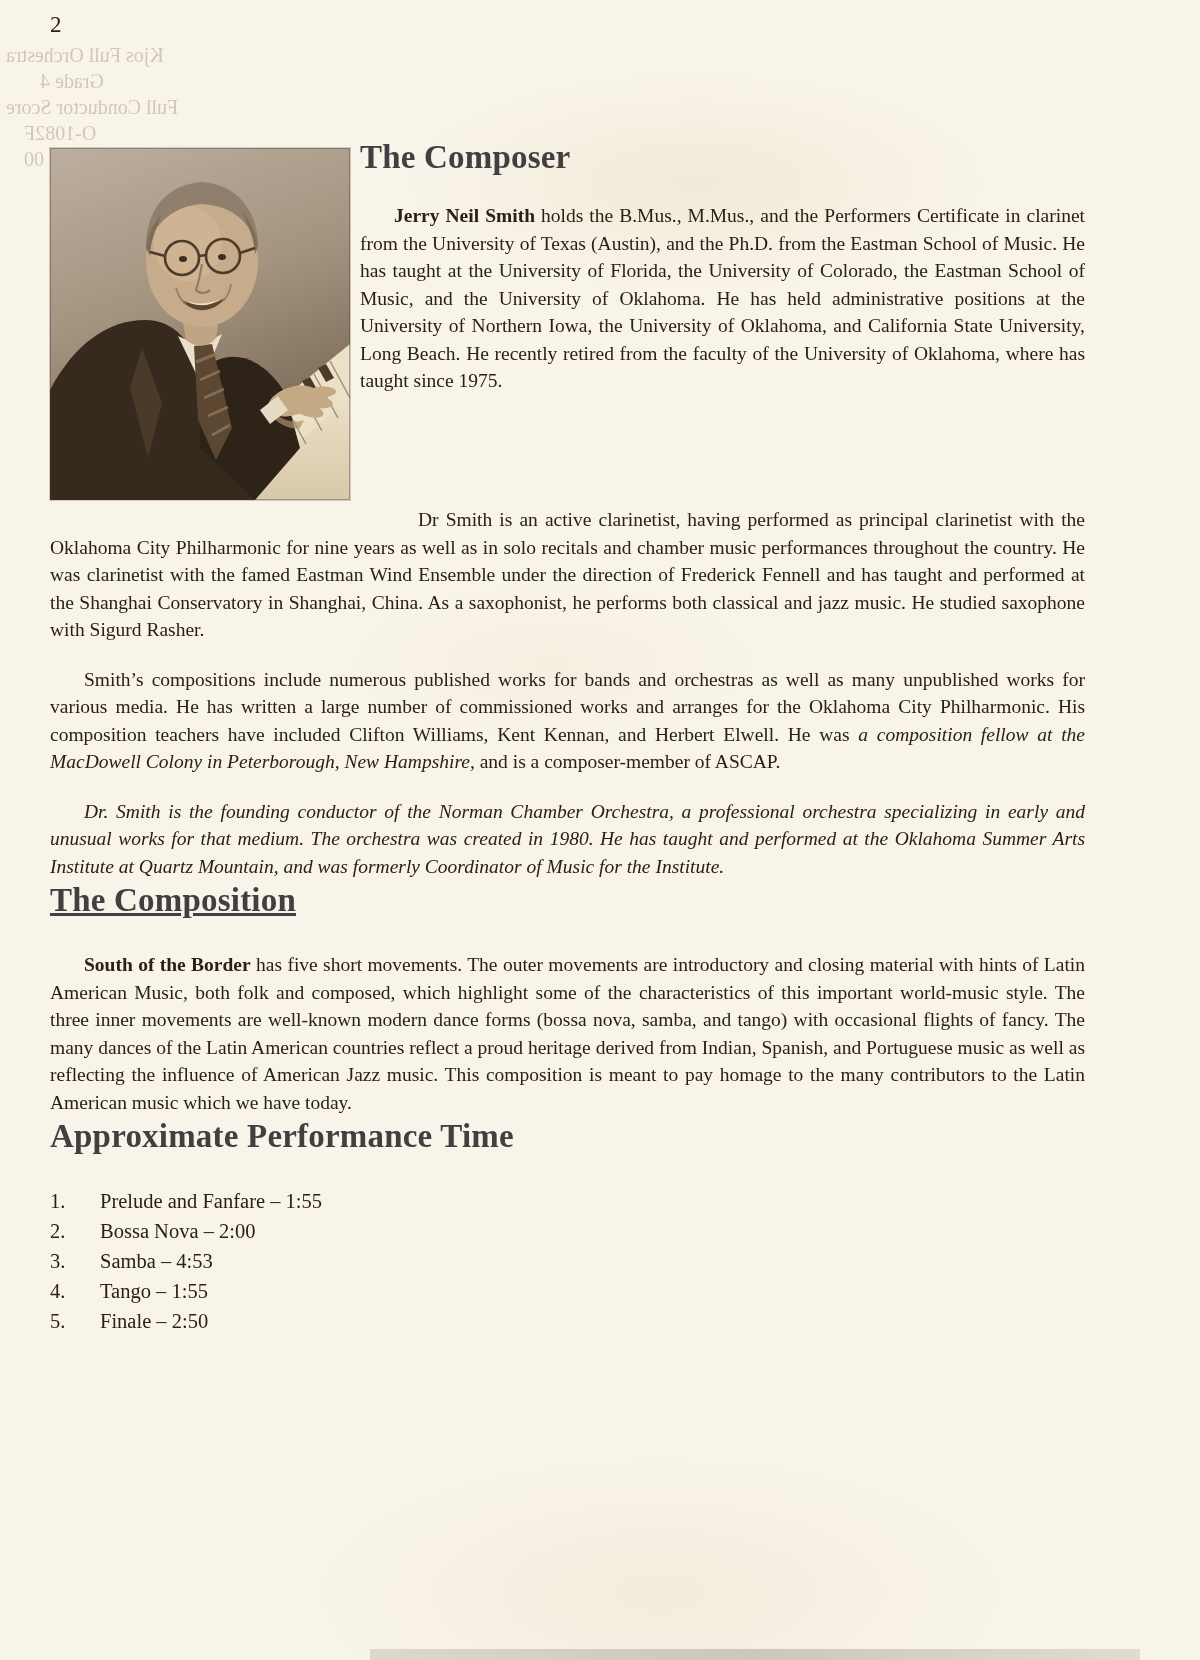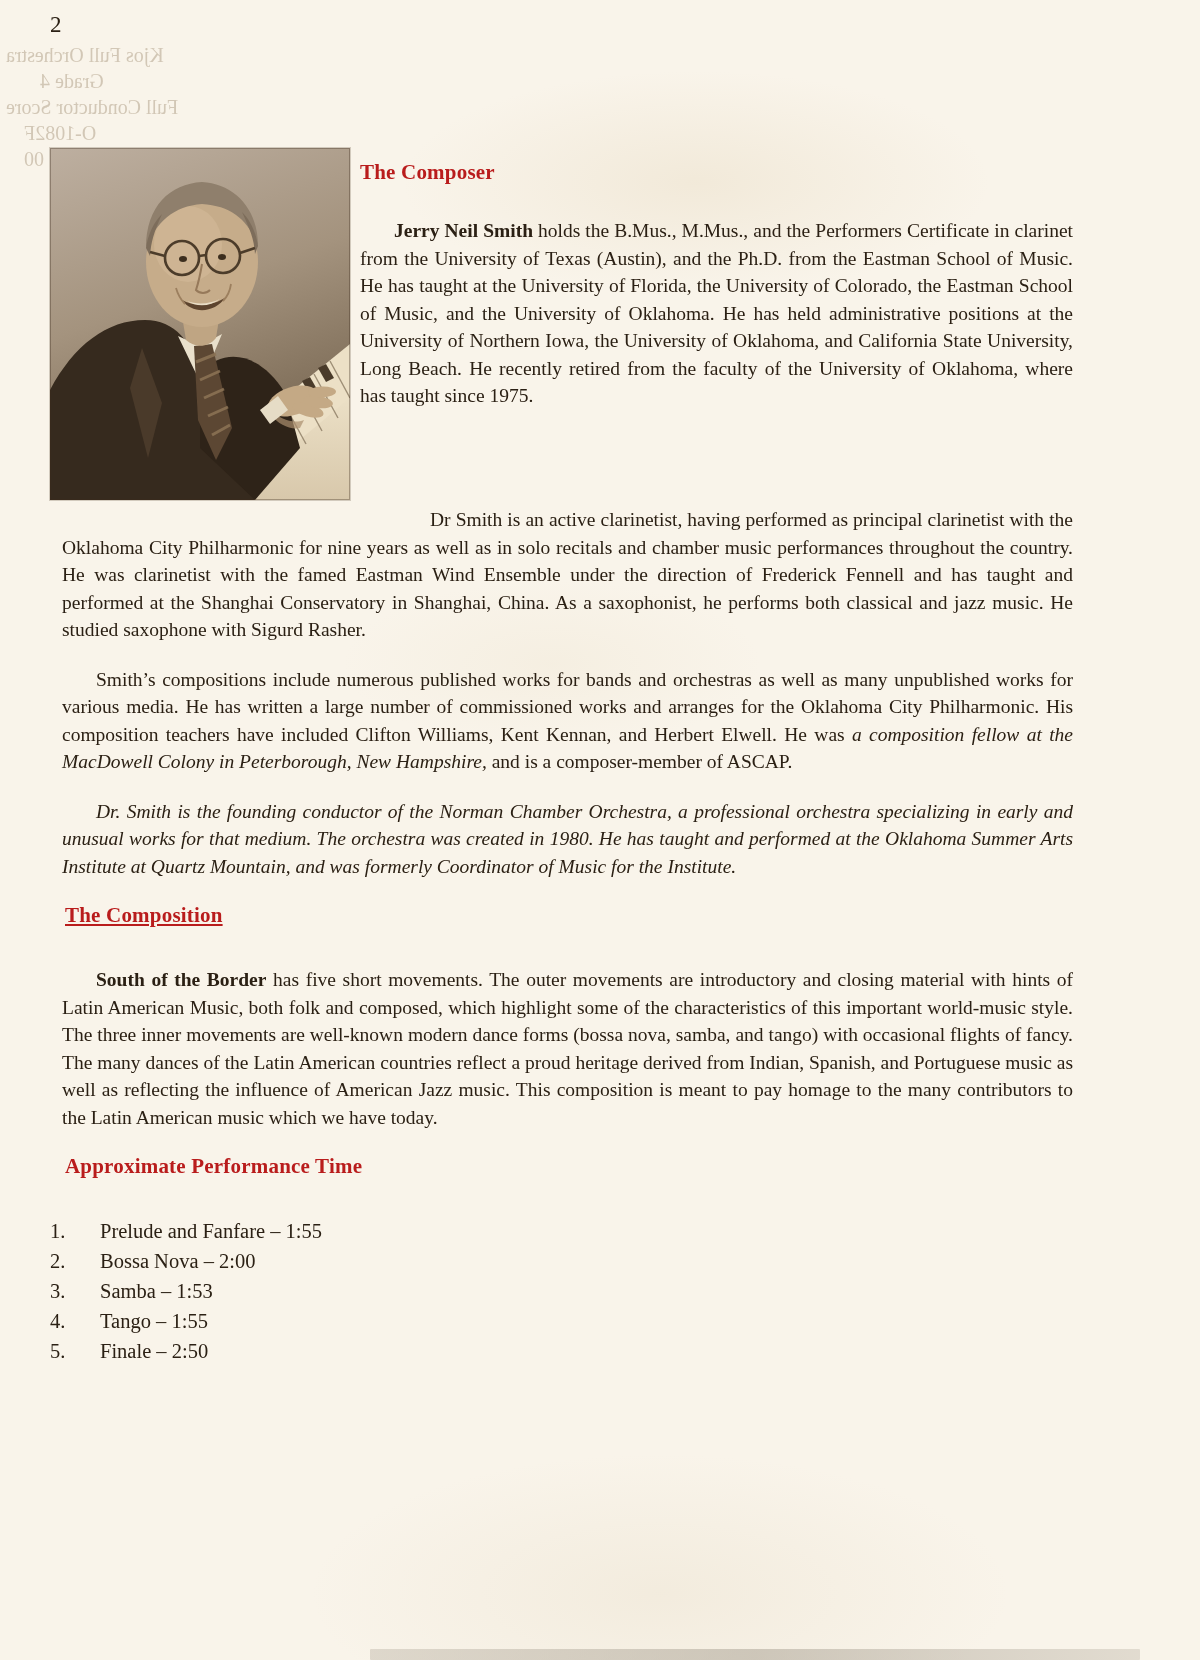--- a/index.html
+++ b/index.html
@@ -36,25 +36,25 @@
   }
   .photo-frame {
     float: left; width: 300px; height: 352px;
     margin: 11px 10px 6px 0;
     box-shadow: 0 0 0 1px rgba(96,76,54,0.25);
     background: #a69883;
   }
   .photo-frame svg { display: block; }
 
   h1.section-heading {
-    margin: 15px; font-size: 21px; line-height: 40px;
-    font-weight: bold; color: #b91c1c; letter-spacing: 0.2px;
+    margin: 0; font-size: 33px; line-height: 40px;
+    font-weight: bold; color: #404040; letter-spacing: 0.2px;
   }
   .body-para {
-    margin: 12px; font-size: 19.5px; line-height: 27.5px;
+    margin: 0; font-size: 19.5px; line-height: 27.5px;
     text-align: justify; color: #2b2014;
   }
   .indent-first { text-indent: 34px; }
   .p1 { margin-top: 25px; }
   .p2 { margin-top: 20px; }
   .p3 { clear: left; margin-top: 17px; text-indent: 368px; }
   .p4 { margin-top: 22px; }
   .p5 { margin-top: 22px; font-style: italic; }
   .bold-lead { font-weight: bold; }
   .italic-span { font-style: italic; }
@@ -201,21 +201,21 @@
     <li>
       <span class="perf-num">1.</span>
       <span>Prelude and Fanfare – 1:55</span>
     </li>
     <li>
       <span class="perf-num">2.</span>
       <span>Bossa Nova – 2:00</span>
     </li>
     <li>
       <span class="perf-num">3.</span>
-      <span>Samba – 1:53</span>
+      <span>Samba – 4:53</span>
     </li>
     <li>
       <span class="perf-num">4.</span>
       <span>Tango – 1:55</span>
     </li>
     <li>
       <span class="perf-num">5.</span>
       <span>Finale – 2:50</span>
     </li>
   </ol>

